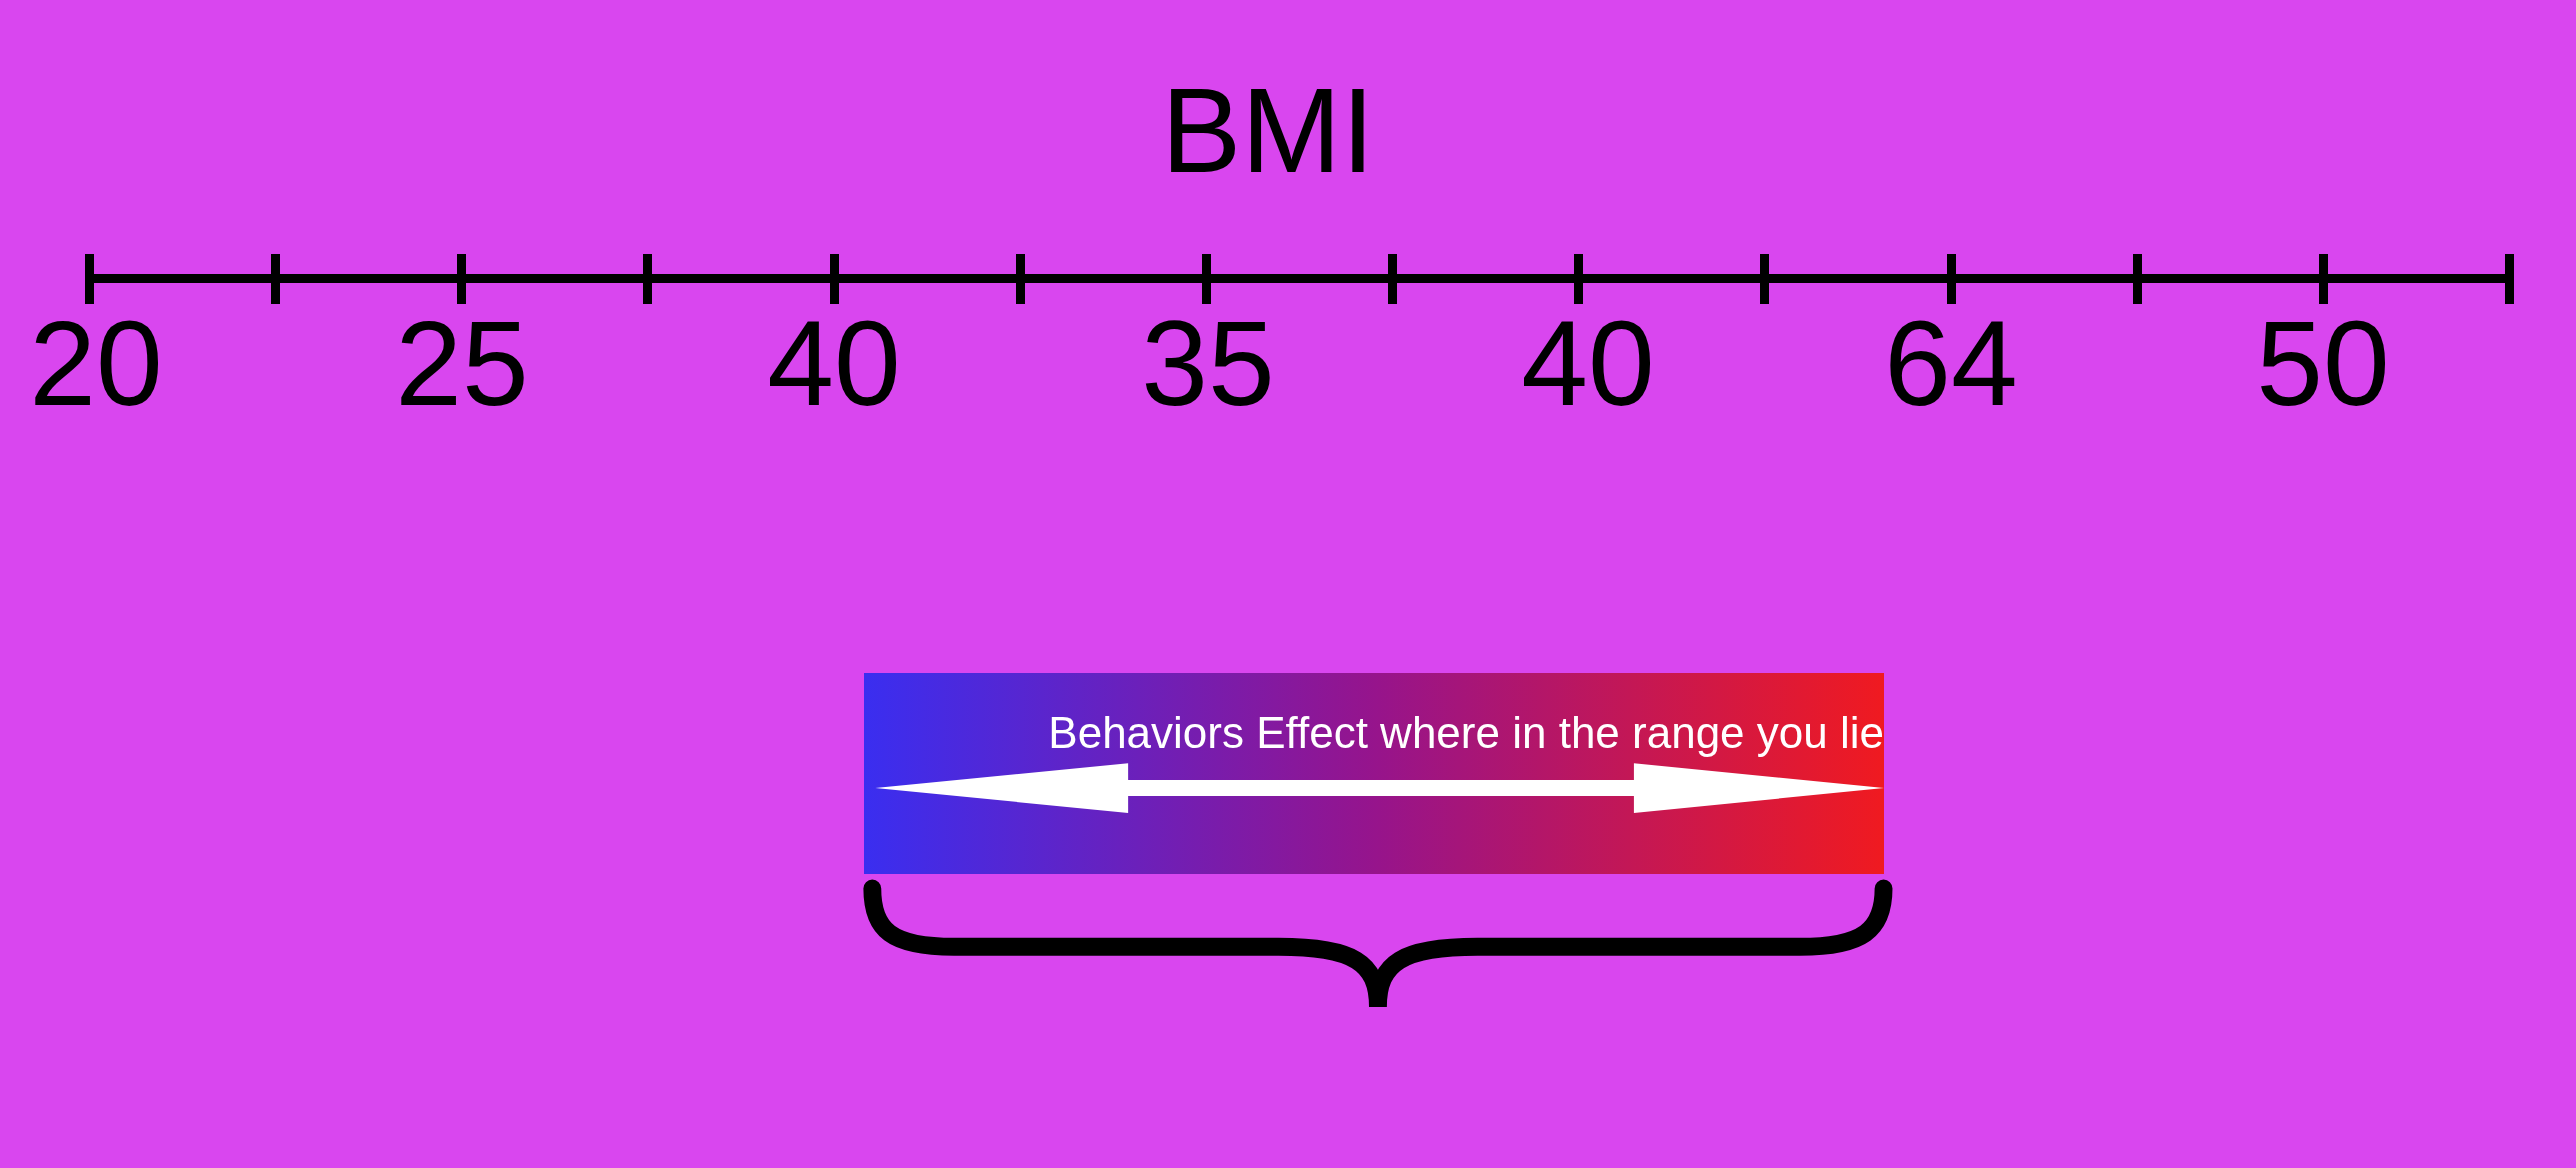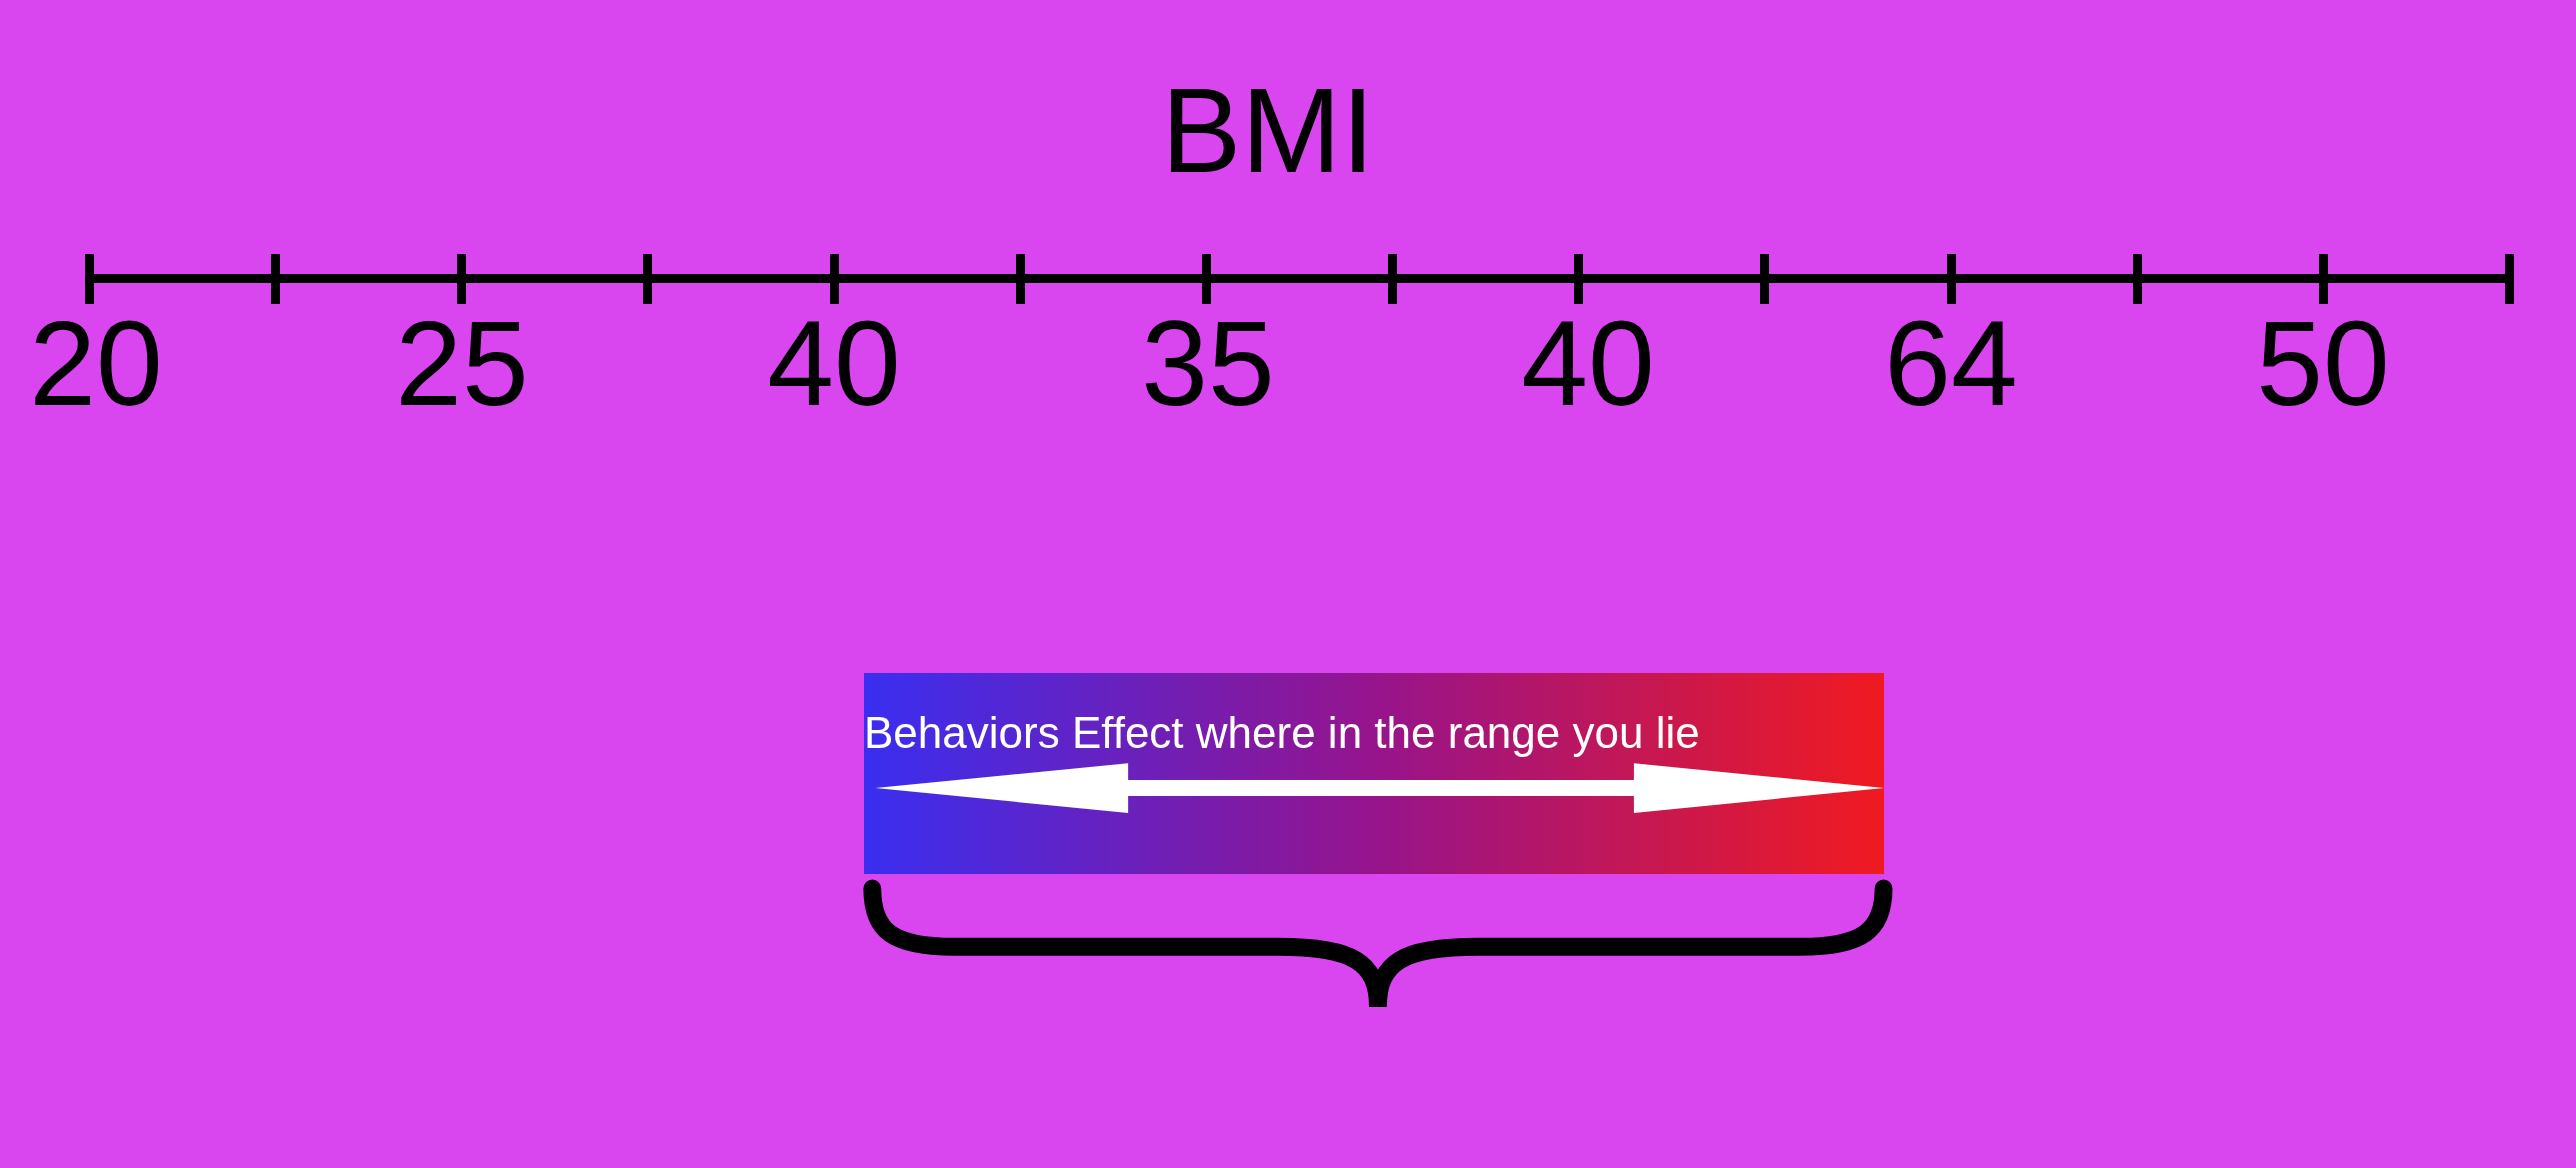--- a/index.html
+++ b/index.html
@@ -50,21 +50,21 @@
     top:673px;
     height:201px;
     
     background:linear-gradient(90deg,#3A2EF0 0%,#96148C 50%,#F01A20 100%);
   }
   .band-caption{
     position:absolute;
     top:38px;
     left:0;
     width:100%;
-    text-align:left;
+    text-align:right;
     font-size:44px;
     line-height:1;
     color:#fff;
     white-space:nowrap;
   }
   .band-arrow-svg{
     position:absolute;
     inset:0;
     width:100%;
     height:100%;

